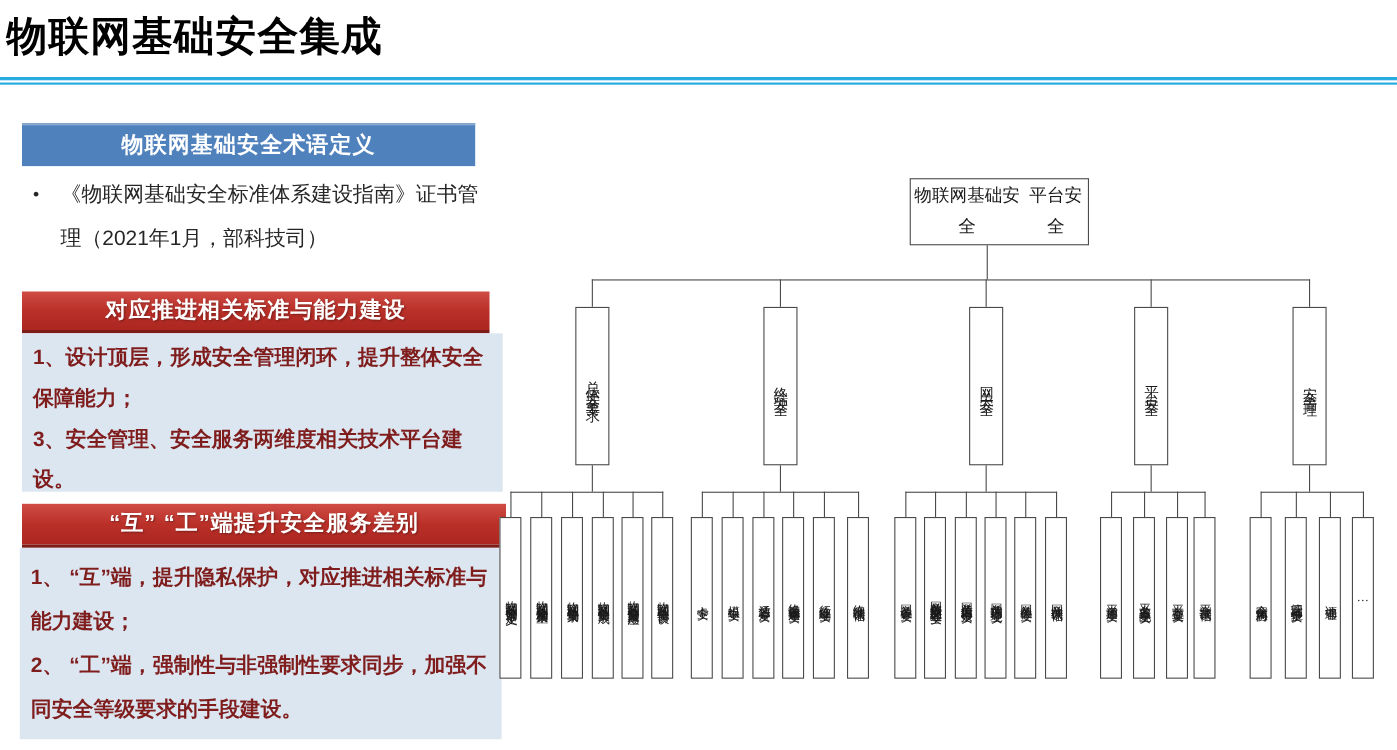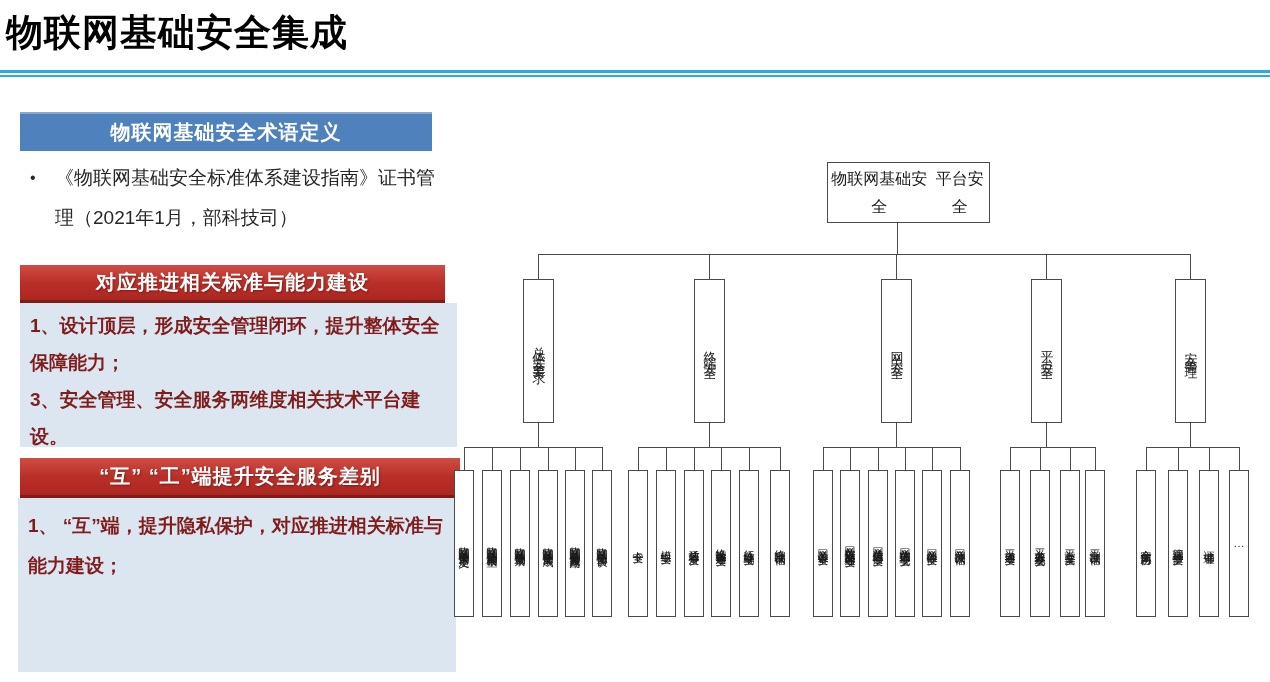--- a/index.html
+++ b/index.html
@@ -66,20 +66,21 @@
 
 <div class="red-hd s1">对应推进相关标准与能力建设</div>
 <div class="panel p1">
   <p>1、设计顶层，形成安全管理闭环，提升整体安全保障能力；</p>
   <p>3、安全管理、安全服务两维度相关技术平台建设。</p>
 </div>
 
 <div class="red-hd s2">“互” “工”端提升安全服务差别</div>
 <div class="panel p2">
   <p>1、 “互”端，提升隐私保护，对应推进相关标准与能力建设；</p>
+  <p>2、 “工”端，强制性与非强制性要求同步，加强不同安全等级要求的手段建设。</p>
 </div>
 
 <div class="tree-box root">
   <span>物联网基础安全</span>
   <span>平台安全</span>
 </div>
 
 <div class="tl" style="left:897px;top:223px;width:1px;height:31px;"></div>
 <div class="tl" style="left:538px;top:254px;width:653px;height:1px;"></div>
 <div class="tl" style="left:538px;top:254px;width:1px;height:25px;"></div>

